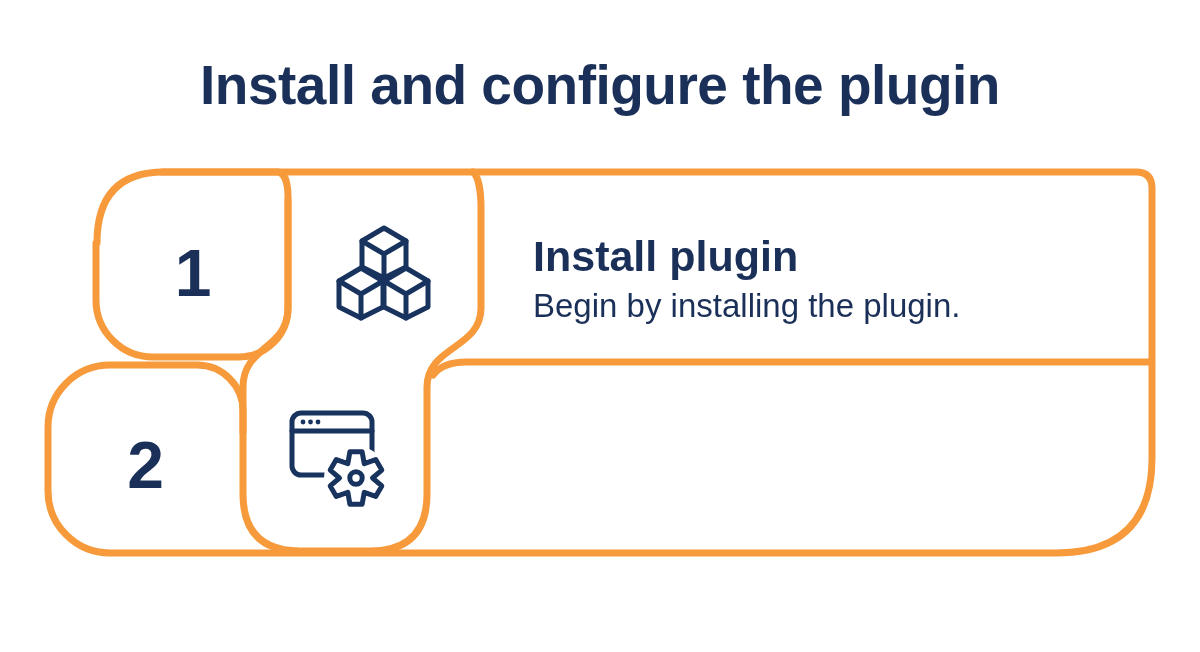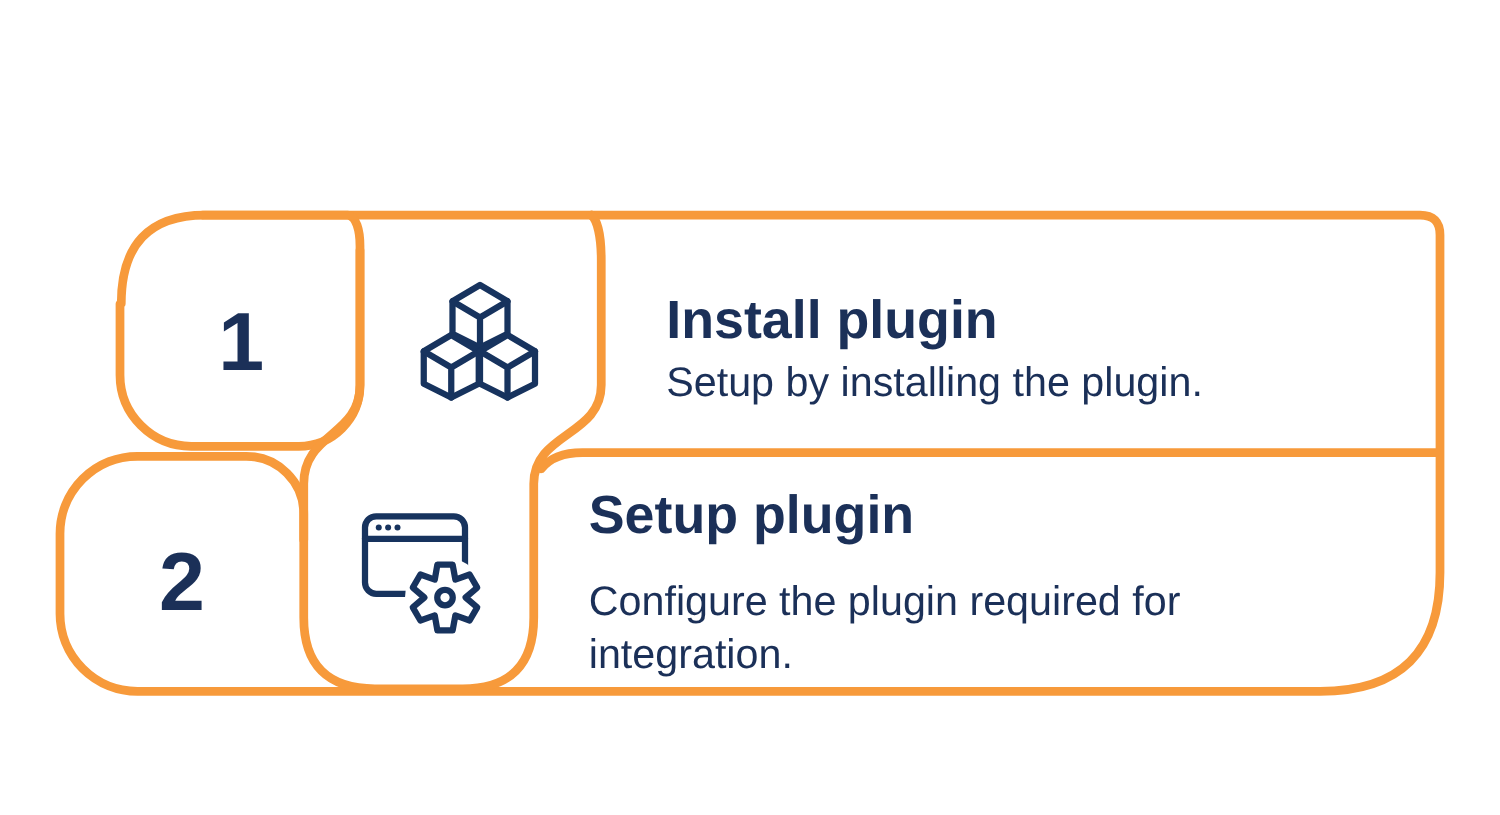--- a/index.html
+++ b/index.html
@@ -61,20 +61,21 @@
     color:var(--navy);
   }
   .step-desc.d1{left:533px;top:285px;white-space:nowrap;}
   .step-desc.d2{left:471px;top:460px;width:540px;}
 </style>
 </head>
 <body>
 
 <div class="canvas">
 
+  <h1 class="page-title">Install and configure the plugin</h1>
 
   <svg class="flow-svg" width="1200" height="652" viewBox="0 0 1200 652">
 
     <path class="orange-path" d="M 162,172 L 1136,172 Q 1152,172 1152,188 L 1152,458 Q 1152,553 1056,553
          L 110,553 A 62,62 0 0 1 48,491 L 48,427 A 62,62 0 0 1 110,365
          L 197,365 A 46,46 0 0 1 243,411 L 243,432"></path>
 
     <path class="orange-path" d="M 97,243 Q 97,172 164,172 L 278,172 C 285,173 288,184 288,197
          L 288,308 A 49,49 0 0 1 239,357 L 153,357 A 57,57 0 0 1 96,300 L 96,243 Z"></path>
 
@@ -113,19 +114,17 @@
            L381.8,485.9 L375.7,496.4 L364.3,492.3
            L362.1,504.3 L349.9,504.3 L347.8,492.3
            L336.3,496.4 L330.2,485.9 L339.5,478
            L330.2,470.1 L336.3,459.6 Z"></path>
       <circle class="icon-stroke" cx="356" cy="478" r="6.2"></circle>
     </g>
   </svg>
 
   <div class="step-number n1">1</div>
   <div class="step-title t1">Install plugin</div>
-  <div class="step-desc d1">Setup by installing the plugin.</div>
+  <div class="step-desc d1">Begin by installing the plugin.</div>
 
   <div class="step-number n2">2</div>
-  <div class="step-title t2">Setup plugin</div>
-  <div class="step-desc d2">Configure the plugin required for integration.</div>
 
 </div>
 
 </body></html>

